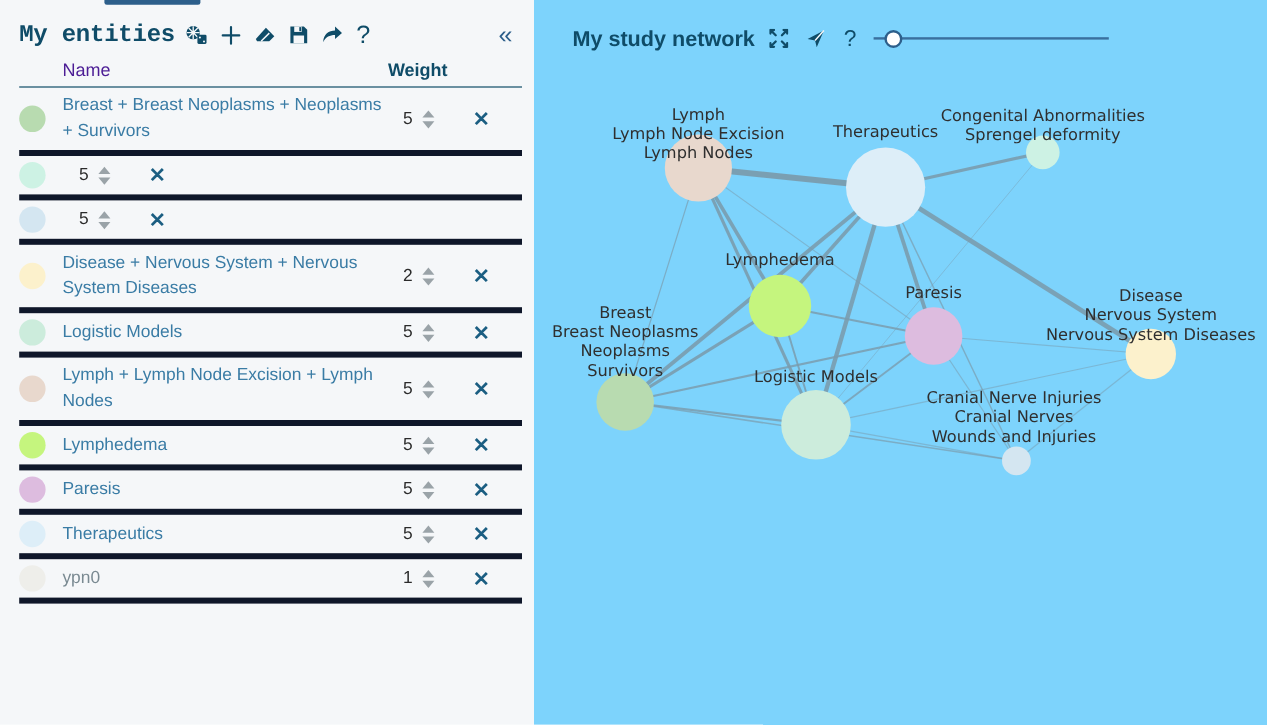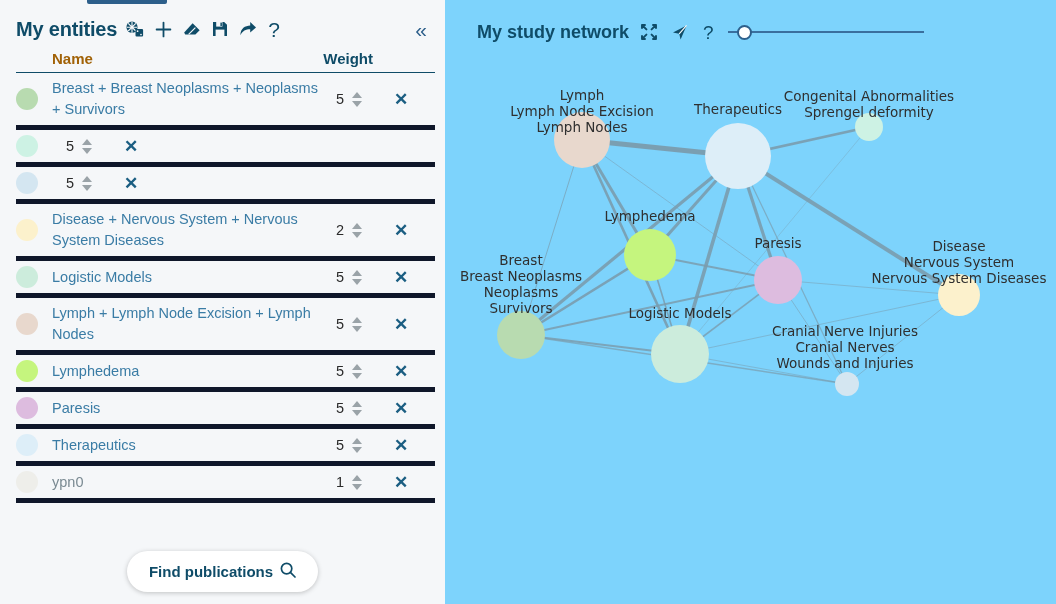--- a/index.html
+++ b/index.html
@@ -41,20 +41,21 @@
     align-items: center;
     padding: 14px 12px 4px 16px;
     height: 48px;
   }
   .panel-title {
     font-size: 20px;
     font-weight: 700;
     color: #0f4c68;
     letter-spacing: -0.2px;
     white-space: nowrap;
+    font-family: Liberation Mono, monospace;
   }
   .hdr-icons {
     display: flex;
     align-items: center;
     gap: 11px;
     margin-left: 8px;
   }
   .hdr-icon {
     display: inline-flex;
     align-items: center;
@@ -81,22 +82,22 @@
   
   .table-head {
     display: flex;
     align-items: flex-end;
     padding: 2px 0 5px 0;
     border-bottom: 1.5px solid #0f4c68;
     margin: 0 10px 0 16px;
   }
   .th-name {
     font-size: 15px;
-    font-weight: 700;
-    color: #a16207;
+    font-weight: 400;
+    color: #4c1d95;
     padding-left: 36px;
   }
   .th-weight {
     margin-left: auto;
     font-size: 15px;
     font-weight: 700;
     color: #0f4c68;
     padding-right: 62px;
   }
 
@@ -400,31 +401,20 @@
           <div class="row-name muted">ypn0</div>
           <div class="weight-val">1</div>
           <div class="spinner">
             <div class="spin-up"></div>
             <div class="spin-down"></div>
           </div>
           <div class="row-close">✕</div>
         </div>
       </div>
 
-    <div class="find-wrap">
-      <button class="find-btn">
-        <span>Find publications</span>
-        <span>
-          <svg width="16" height="16" viewBox="0 0 16 16">
-            <circle cx="6.6" cy="6.6" r="5.2" fill="none" stroke="#0f4c68" stroke-width="1.7"></circle>
-            <path d="M10.4 10.4 L15 15" stroke="#0f4c68" stroke-width="1.7" stroke-linecap="round"></path>
-          </svg>
-        </span>
-      </button>
-    </div>
   </div>
 
   <div class="right-panel">
 
     <div class="graph-header">
       <div class="graph-title">My study network</div>
 
       <div class="graph-icons">
         <span class="hdr-icon" title="fit">
           <svg width="16" height="16" viewBox="0 0 16 16">

